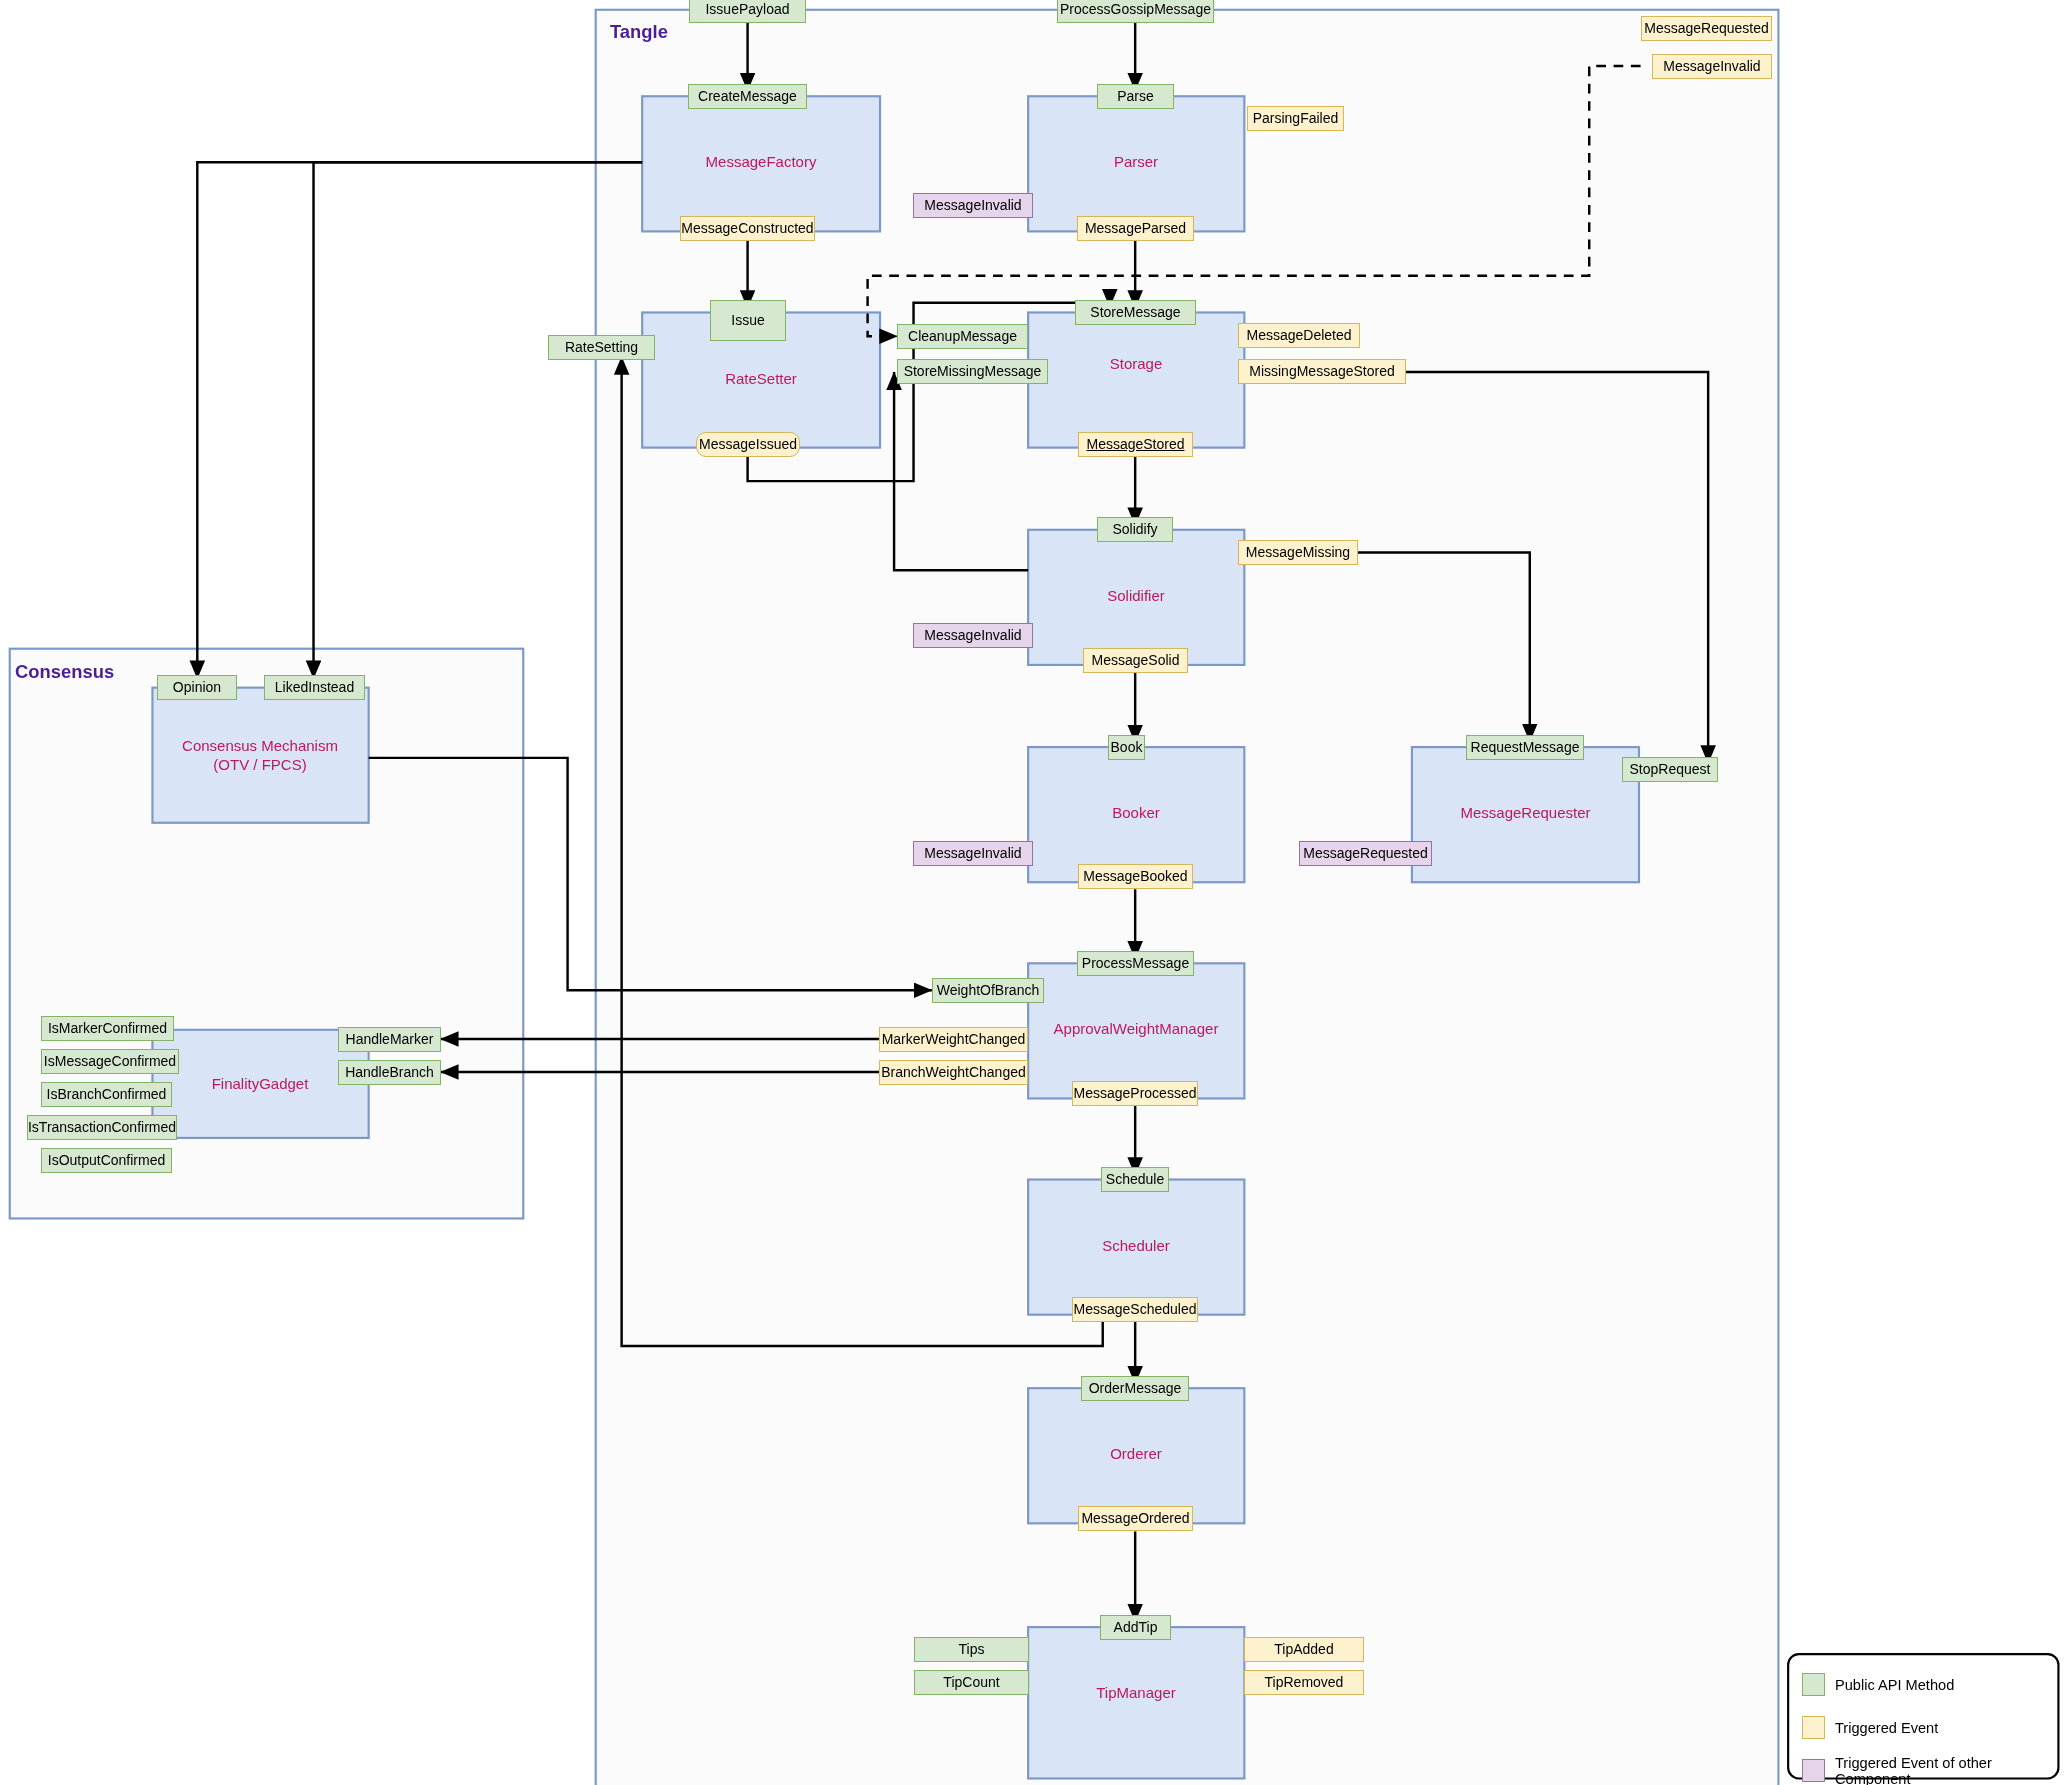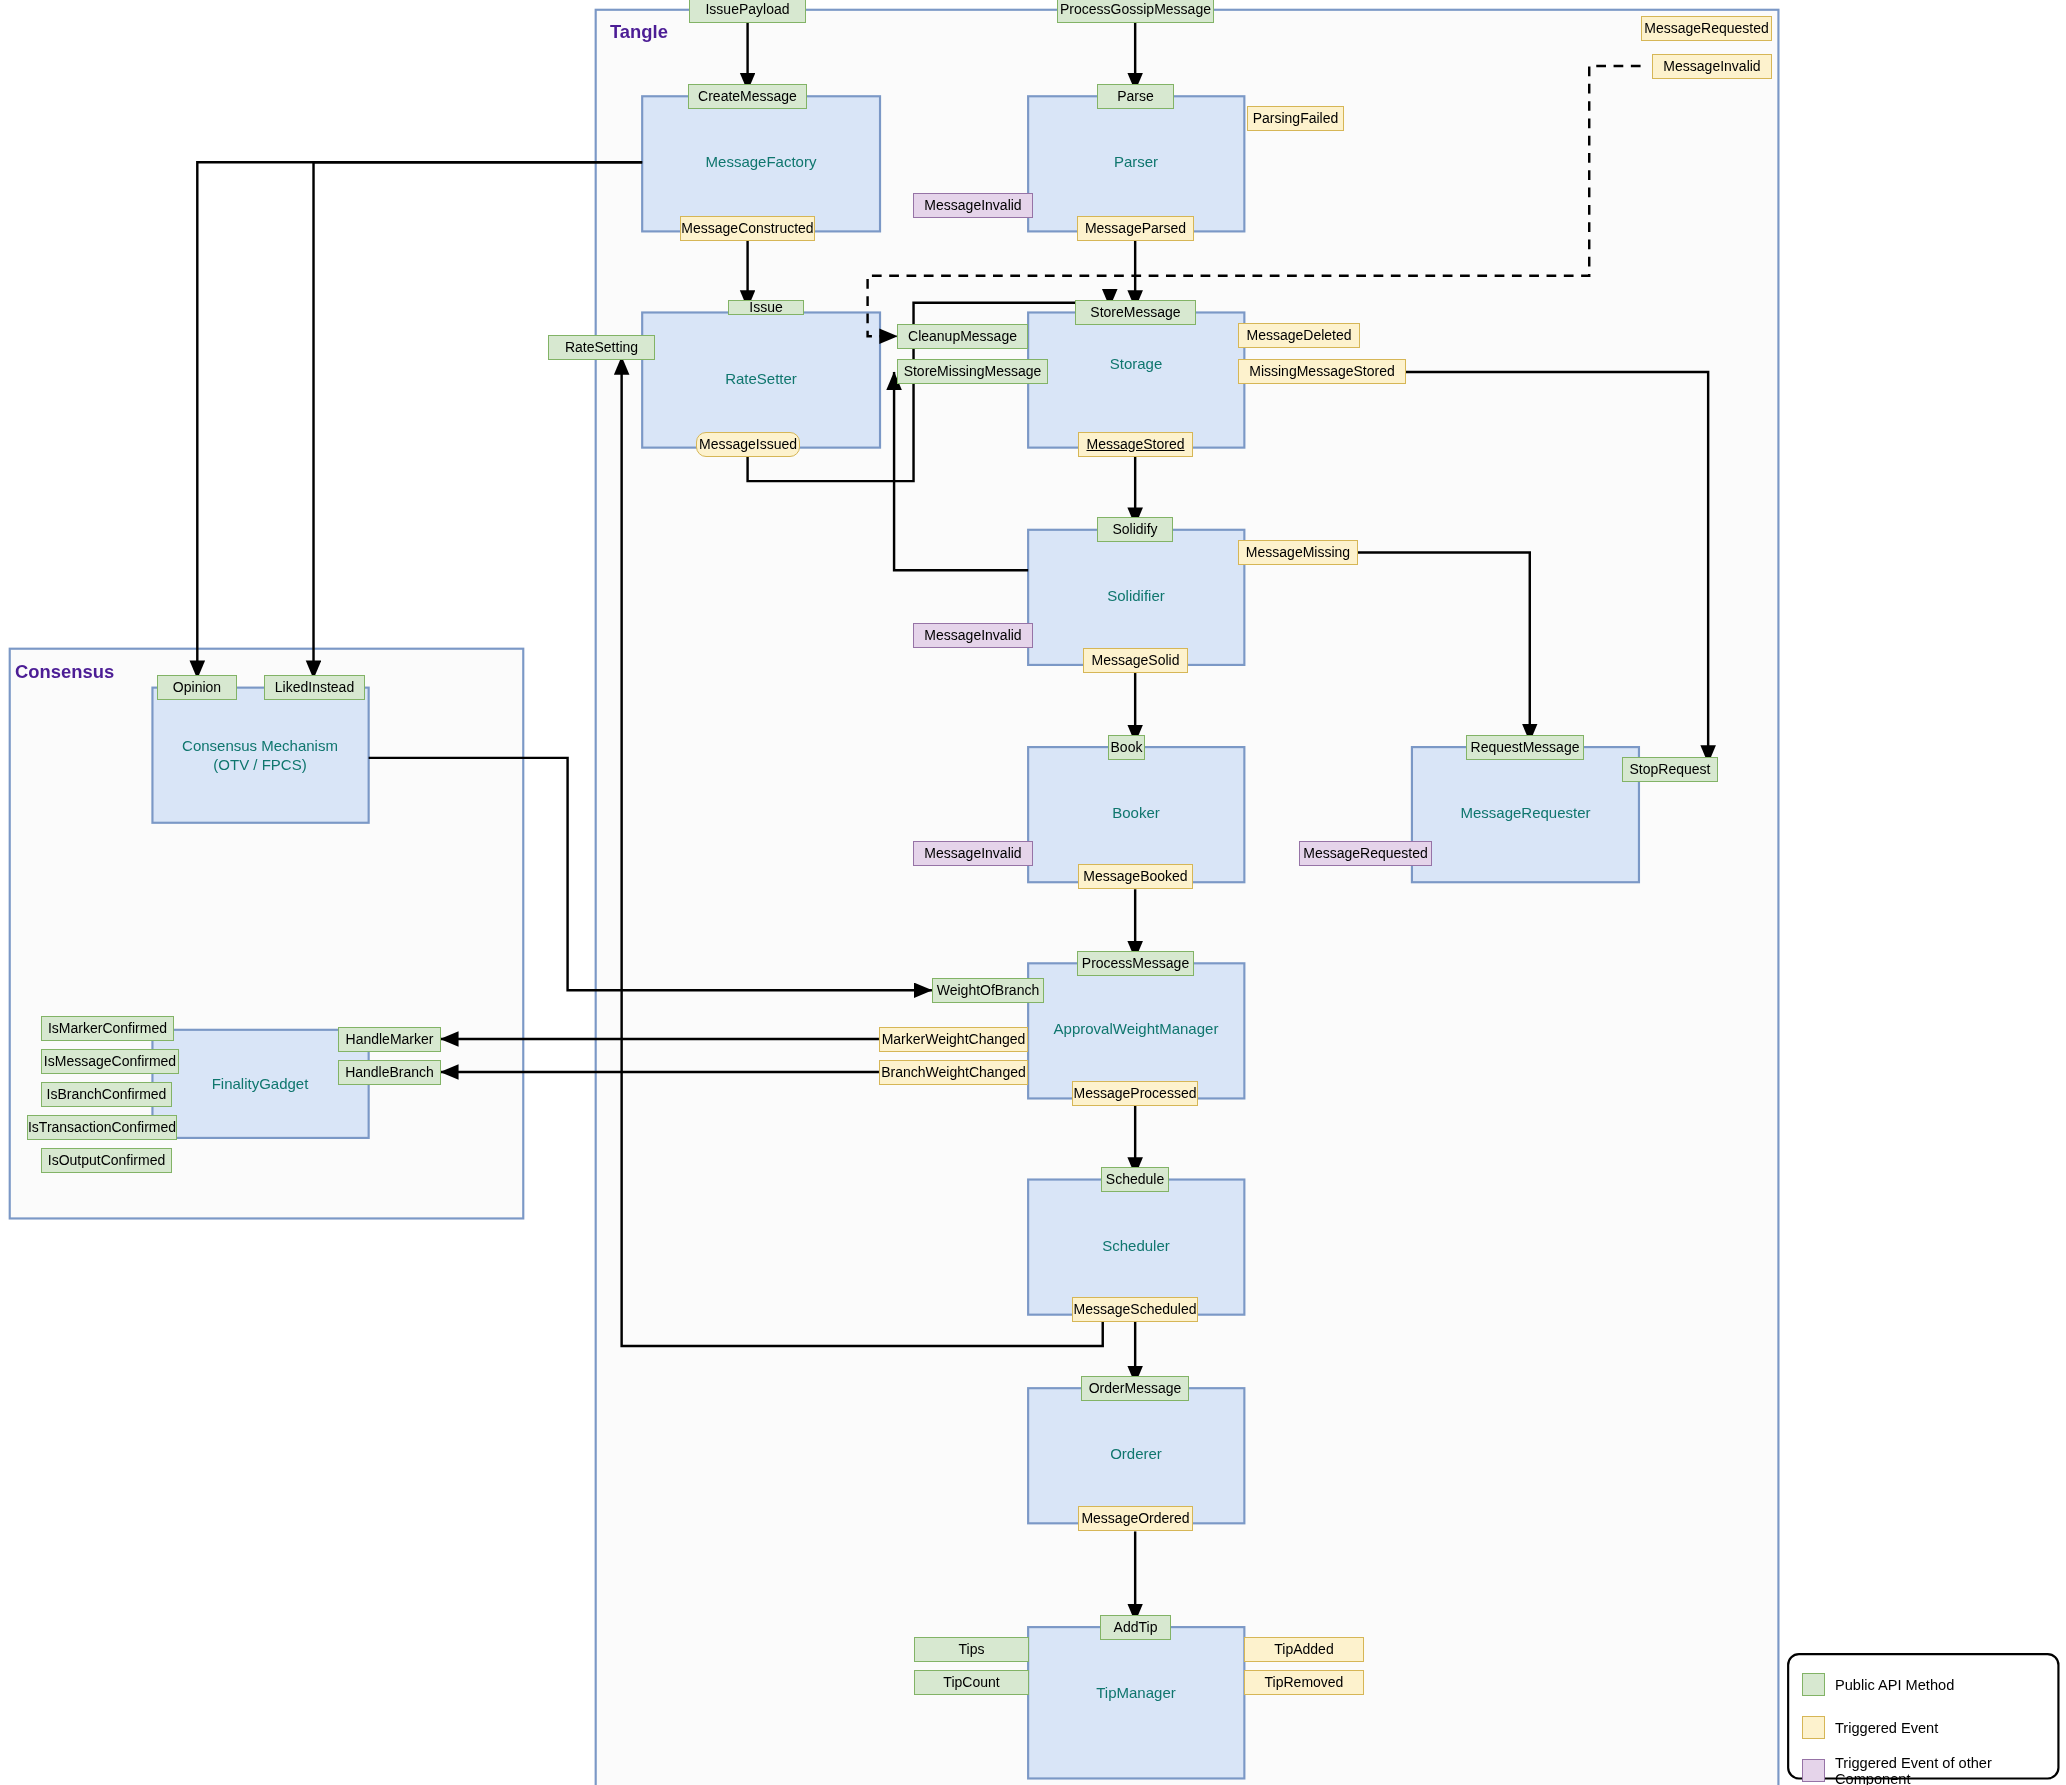--- a/index.html
+++ b/index.html
@@ -11,21 +11,21 @@
   .edge{stroke:#000;stroke-width:4.5;fill:none;}
   .edge-dash{stroke:#000;stroke-width:4.5;fill:none;stroke-dasharray:18 14;}
   .legend-box{fill:#fff;stroke:#000;stroke-width:4;rx:20;ry:20;}
 
   .node{position:absolute;box-sizing:border-box;display:flex;align-items:center;
         justify-content:center;text-align:center;line-height:1.12;
         font-family:"Liberation Sans",sans-serif;}
   .api{background:#d7e8d0;border:1.6px solid #82b366;color:#000;font-size:14px;}
   .evt{background:#fdf2cd;border:1.6px solid #d6b656;color:#000;font-size:14px;}
   .evt-other{background:#e5d4ea;border:1.6px solid #9673a6;color:#000;font-size:14px;}
-  .comp-label{position:absolute;font-size:15px;color:#0f766e;text-align:center;
+  .comp-label{position:absolute;font-size:15px;color:#be185d;text-align:center;
               display:flex;align-items:center;justify-content:center;line-height:1.25;}
   .container-title{position:absolute;font-size:18.4px;font-weight:bold;color:#4c1d95;}
   .legend-label{position:absolute;font-size:14.6px;color:#000;display:flex;align-items:center;}
   .legend-swatch{position:absolute;box-sizing:border-box;}
 </style>
 </head>
 <body>
 
 <div id="stage">
 
@@ -118,21 +118,21 @@
   <div class="node evt" style="left:1641px;top:16px;width:131px;height:25px;">MessageRequested</div>
   <div class="node evt" style="left:1652px;top:54px;width:120px;height:25px;">MessageInvalid</div>
 
   <div class="node api" style="left:688px;top:84px;width:119px;height:25px;">CreateMessage</div>
   <div class="node api" style="left:1097px;top:84px;width:77px;height:25px;">Parse</div>
   <div class="node evt" style="left:1247px;top:106px;width:97px;height:25px;">ParsingFailed</div>
   <div class="node evt-other" style="left:913px;top:193px;width:120px;height:25px;">MessageInvalid</div>
   <div class="node evt" style="left:680px;top:216px;width:135px;height:25px;">MessageConstructed</div>
   <div class="node evt" style="left:1077px;top:216px;width:117px;height:25px;">MessageParsed</div>
 
-  <div class="node api" style="left:728px;top:300px;width:76px;height:15px;">Issue</div>
+  <div class="node api" style="left:710px;top:300px;width:76px;height:41px;">Issue</div>
   <div class="node api" style="left:548px;top:335px;width:107px;height:25px;">RateSetting</div>
   <div class="node api" style="left:897px;top:324px;width:131px;height:25px;">CleanupMessage</div>
   <div class="node api" style="left:897px;top:359px;width:151px;height:25px;">StoreMissingMessage</div>
   <div class="node api" style="left:1075px;top:300px;width:121px;height:25px;">StoreMessage</div>
   <div class="node evt" style="left:1238px;top:323px;width:122px;height:25px;">MessageDeleted</div>
   <div class="node evt" style="left:1238px;top:359px;width:168px;height:25px;">MissingMessageStored</div>
   <div class="node evt" style="left:696px;top:432px;width:104px;height:25px;border-radius:10px;">MessageIssued</div>
   <div class="node evt" style="left:1078px;top:432px;width:115px;height:25px;text-decoration:underline;">MessageStored</div>
 
   <div class="node api" style="left:1097px;top:517px;width:76px;height:25px;">Solidify</div>

